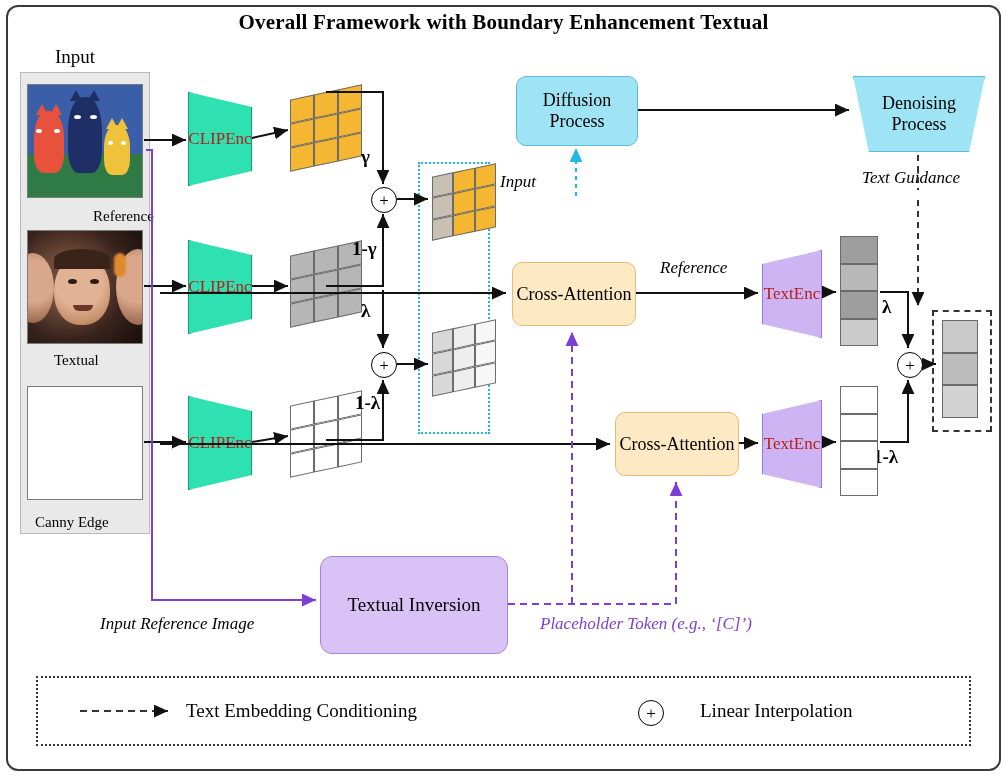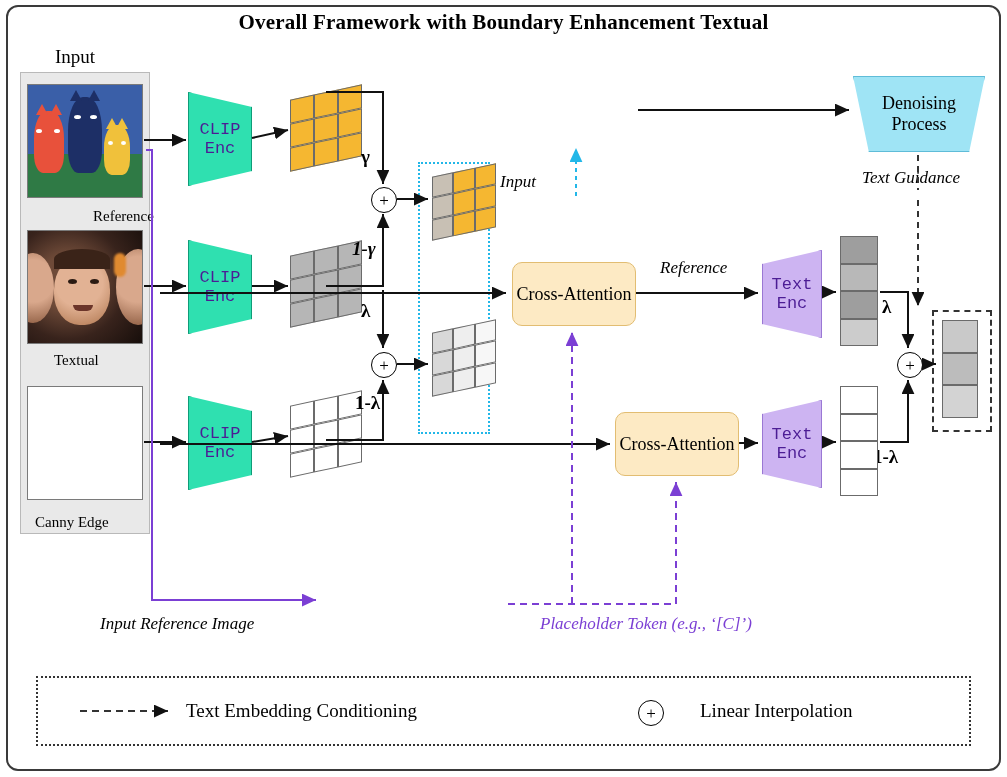--- a/index.html
+++ b/index.html
@@ -98,28 +98,27 @@
   }
   .lamp { position:absolute; width:12px; height:24px; border-radius:6px; background:#e08a30; filter: blur(1px); }
 
   
   .canny-bg { position:absolute; inset:0; background:#fff; }
 
   
   .trapezoid {
     position: absolute;
     display: flex;
-    flex-direction: column;
+    flex-direction: row;
     align-items: center;
     justify-content: center;
-    color: #4c1d95;
+    color: #b91c1c;
     font-size: 17px;
     line-height: 1.12;
     text-align: center;
-    font-family: Liberation Mono, monospace;
   }
   .clip-enc {
     width: 62px; height: 92px;
     background: #2fe0b0;
     border: 1px solid #0f9c78;
     clip-path: polygon(0% 0%, 100% 16%, 100% 84%, 0% 100%);
   }
   .text-enc {
     width: 58px; height: 86px;
     background: #cdb4f2;
@@ -349,26 +348,29 @@
     <span>+</span>
   </div>
   <div class="plus" style="left:371px; top:352px;">
     <span>+</span>
   </div>
   <div class="plus" style="left:897px; top:352px;">
     <span>+</span>
   </div>
 
   <div class="greek" style="left:361px; top:146px;">γ</div>
-  <div class="greek" style="left:352px; top:238px;font-style:italic;">1-γ</div>
+  <div class="greek" style="left:352px; top:238px;">1-γ</div>
   <div class="greek" style="left:361px; top:300px;">λ</div>
   <div class="greek" style="left:355px; top:392px;">1-λ</div>
   <div class="greek" style="left:882px; top:296px;">λ</div>
   <div class="greek" style="left:873px; top:446px;">1-λ</div>
 
+  <div class="proc-box" style="left:516px; top:76px; width:120px; height:68px;">
+    <span>Diffusion Process</span>
+  </div>
 
   <div class="denoise-trap" style="left:853px; top:76px;">
     <span>Denoising Process</span>
   </div>
 
   <div class="attn-box" style="left:512px; top:262px;">
     <span>Cross-Attention</span>
   </div>
   <div class="attn-box" style="left:615px; top:412px;">
     <span>Cross-Attention</span>
@@ -397,20 +399,23 @@
       <div style="background:#ffffff"></div>
   </div>
 
   <div class="dashed-black" style="left:932px; top:310px; width:56px; height:118px;"></div>
   <div class="grid" style="left:942px; top:320px; width:36px; height:98px; grid-template-columns:1fr; grid-template-rows:repeat(3,1fr);">
     <div style="background:#c9c9c9"></div>
       <div style="background:#bcbcbc"></div>
       <div style="background:#d3d3d3"></div>
   </div>
 
+  <div class="ti-box">
+    <span>Textual Inversion</span>
+  </div>
 
   <div class="cap" style="left:500px; top:172px;">Input</div>
   <div class="cap" style="left:660px; top:258px;">Reference</div>
   <div class="cap" style="left:862px; top:168px;">Text Guidance</div>
   <div class="cap" style="left:100px; top:614px;">Input Reference Image</div>
   <div class="cap cap-purple" style="left:540px; top:614px;font-style:italic;">Placeholder Token (e.g., ‘[C]’)</div>
 
   <div class="legend"></div>
   <div class="legend-text" style="left:700px; top:700px;">Linear Interpolation</div>
   <div class="legend-text" style="left:186px; top:700px;">Text Embedding Conditioning</div>

